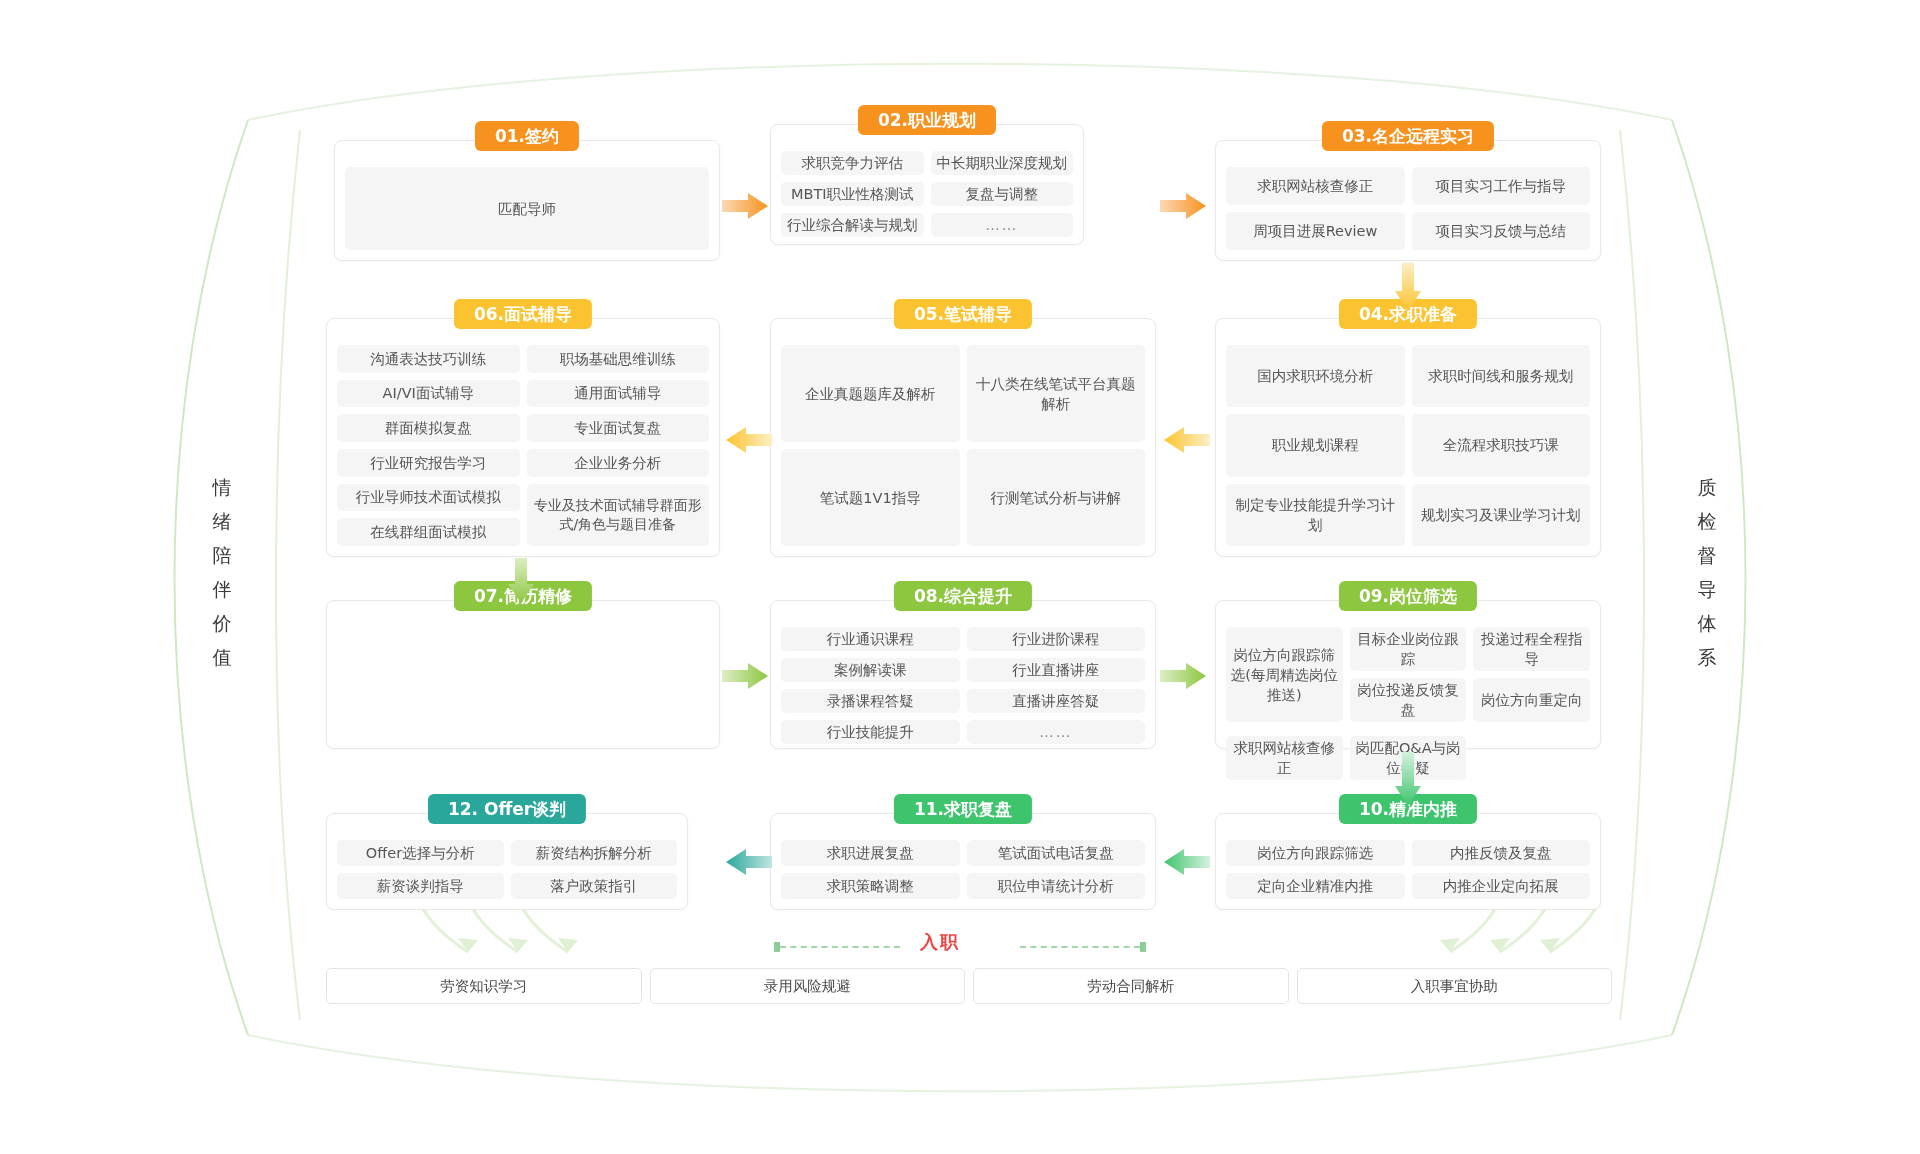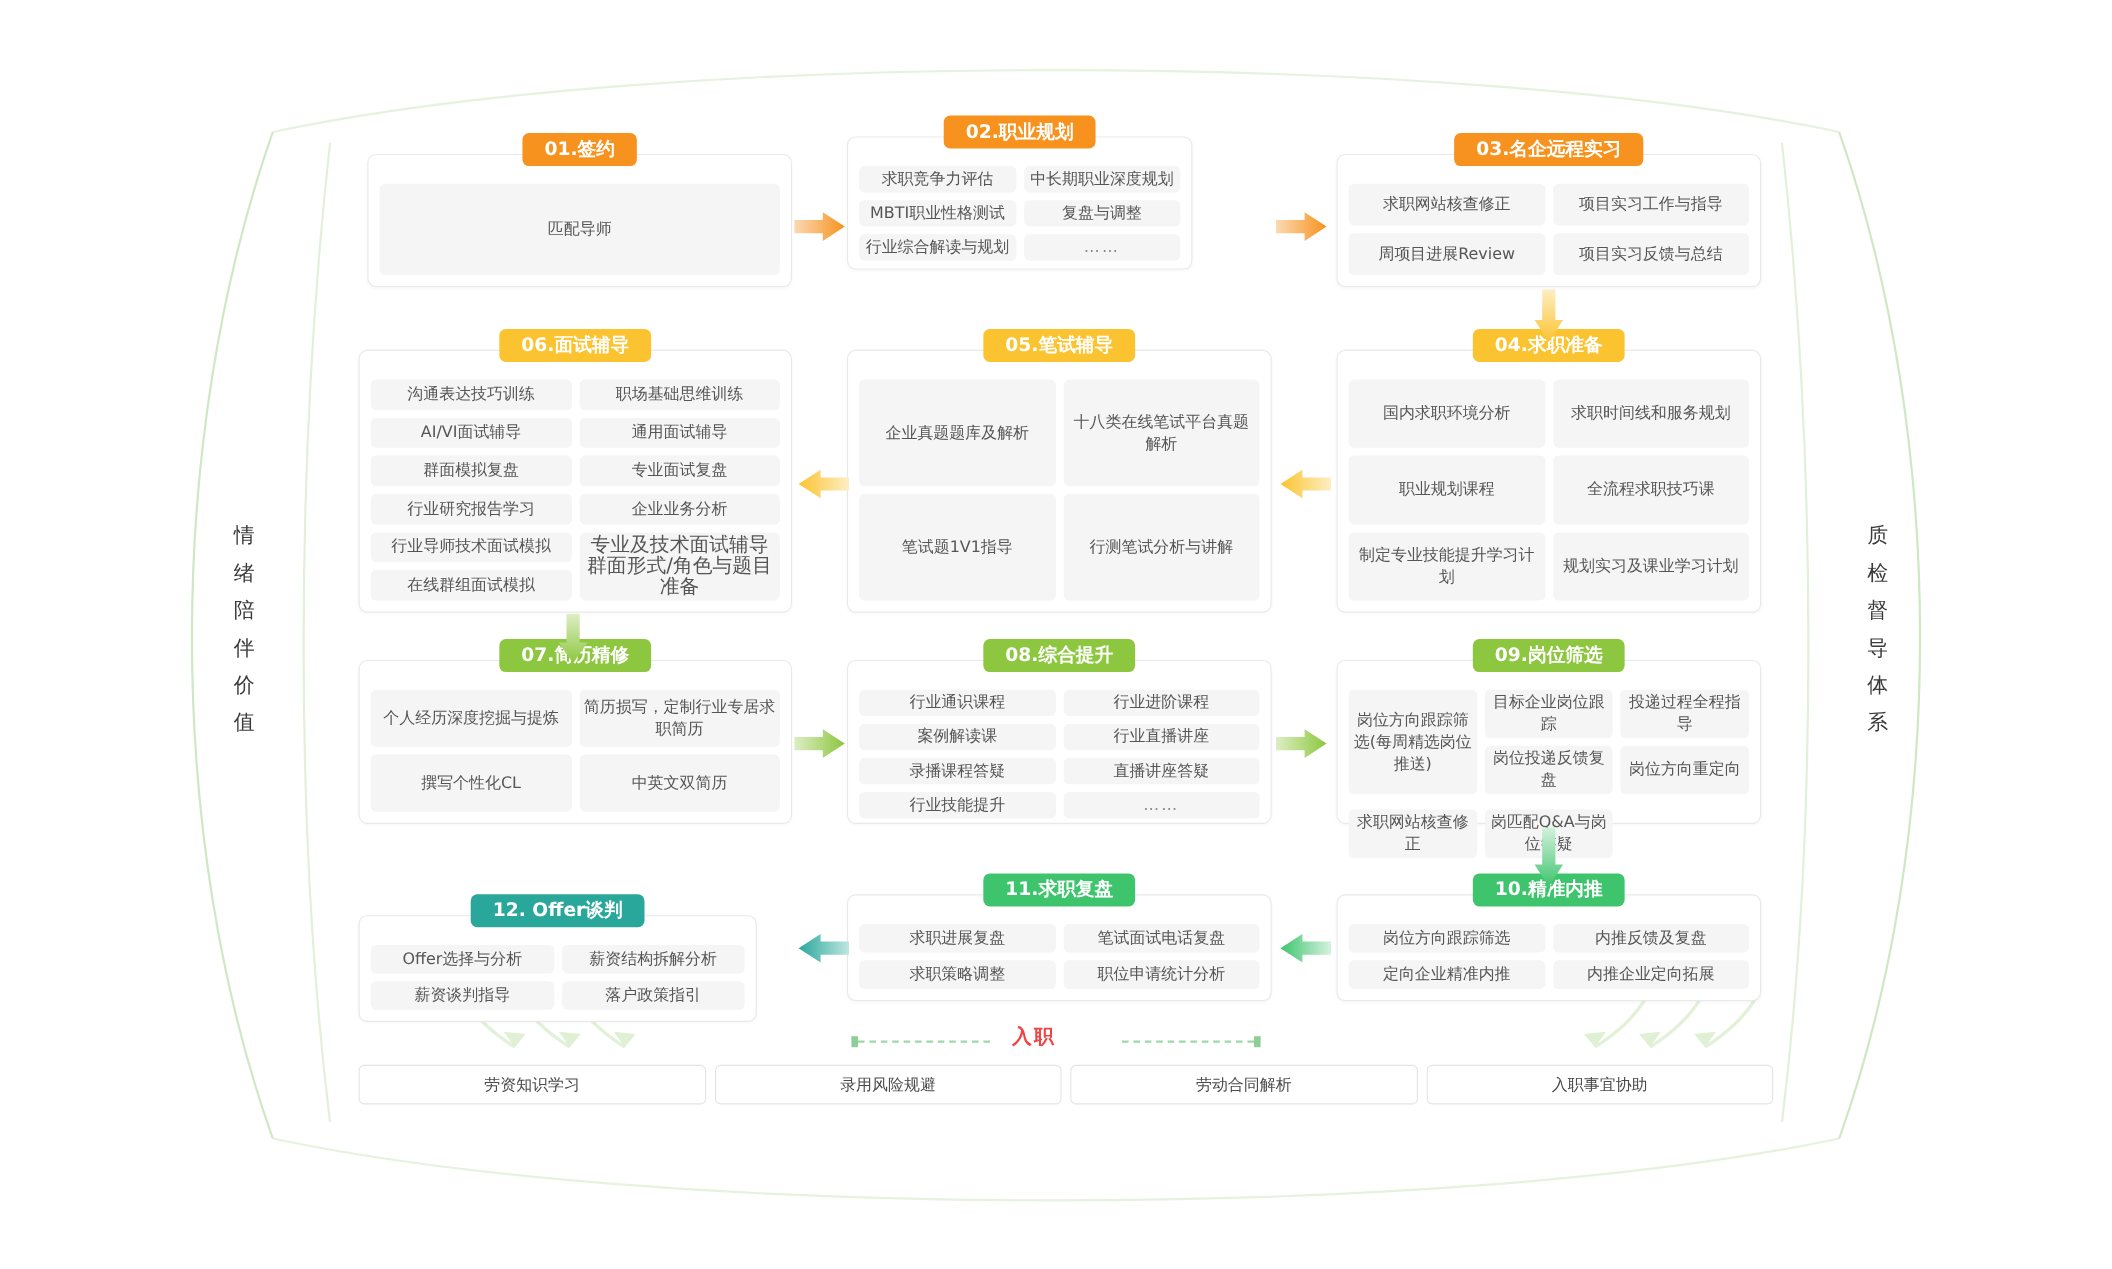--- a/index.html
+++ b/index.html
@@ -205,21 +205,21 @@
     <div class="card-body" id="cells-3" style="top:26px; grid-template-columns:1fr 1fr; grid-template-rows:repeat(6,1fr);">
         <div class="cell">沟通表达技巧训练</div>
         <div class="cell">职场基础思维训练</div>
         <div class="cell">AI/VI面试辅导</div>
         <div class="cell">通用面试辅导</div>
         <div class="cell">群面模拟复盘</div>
         <div class="cell">专业面试复盘</div>
         <div class="cell">行业研究报告学习</div>
         <div class="cell">企业业务分析</div>
         <div class="cell">行业导师技术面试模拟</div>
-        <div class="cell" style="grid-row: span 2; font-size: 18px; line-height: 19px;">专业及技术面试辅导群面形式/角色与题目准备</div>
+        <div class="cell" style="grid-row: span 2; font-size: 14px; line-height: 19px;">专业及技术面试辅导群面形式/角色与题目准备</div>
         <div class="cell">在线群组面试模拟</div>
       </div>
   </div>
 
   <div class="card" style="left:770px; top:318px; width:386px; height:239px;">
     <div class="card-title" style="background:#fcc330;">05.笔试辅导</div>
     <div class="card-body g2" id="cells-4" style="top:26px; grid-template-rows:repeat(2,1fr);">
         <div class="cell">企业真题题库及解析</div>
         <div class="cell">十八类在线笔试平台真题解析</div>
         <div class="cell">笔试题1V1指导</div>
@@ -234,26 +234,20 @@
         <div class="cell">求职时间线和服务规划</div>
         <div class="cell">职业规划课程</div>
         <div class="cell">全流程求职技巧课</div>
         <div class="cell">制定专业技能提升学习计划</div>
         <div class="cell">规划实习及课业学习计划</div>
       </div>
   </div>
 
   <div class="card" style="left:326px; top:600px; width:394px; height:149px;">
     <div class="card-title" style="background:#8dc63f;">07.简历精修</div>
-    <div class="card-body g2" id="cells-6" style="top:26px; grid-template-rows:repeat(2,1fr);">
-        <div class="cell">个人经历深度挖掘与提炼</div>
-        <div class="cell">简历损写，定制行业专居求职简历</div>
-        <div class="cell">撰写个性化CL</div>
-        <div class="cell">中英文双简历</div>
-      </div>
   </div>
 
   <div class="card" style="left:770px; top:600px; width:386px; height:149px;">
     <div class="card-title" style="background:#8dc63f;">08.综合提升</div>
     <div class="card-body g2" id="cells-7" style="top:26px; grid-template-rows:repeat(4,1fr);">
         <div class="cell">行业通识课程</div>
         <div class="cell">行业进阶课程</div>
         <div class="cell">案例解读课</div>
         <div class="cell">行业直播讲座</div>
         <div class="cell">录播课程答疑</div>
@@ -269,21 +263,21 @@
         <div class="cell" style="grid-row: span 2;">岗位方向跟踪筛选(每周精选岗位推送)</div>
         <div class="cell">目标企业岗位跟踪</div>
         <div class="cell">投递过程全程指导</div>
         <div class="cell">岗位投递反馈复盘</div>
         <div class="cell">岗位方向重定向</div>
         <div class="cell" style="grid-area: 4 / 1;">求职网站核查修正</div>
         <div class="cell" style="grid-area: 4 / 2;">岗匹配Q&amp;A与岗位答疑</div>
       </div>
   </div>
 
-  <div class="card" style="left:326px; top:832px; width:362px; height:97px;">
+  <div class="card" style="left:326px; top:813px; width:362px; height:97px;">
     <div class="card-title" style="background:#2aa79b;">12. Offer谈判</div>
     <div class="card-body g2" id="cells-9" style="top:26px; grid-template-rows:repeat(2,1fr);">
         <div class="cell">Offer选择与分析</div>
         <div class="cell">薪资结构拆解分析</div>
         <div class="cell">薪资谈判指导</div>
         <div class="cell">落户政策指引</div>
       </div>
   </div>
 
   <div class="card" style="left:770px; top:813px; width:386px; height:97px;">

